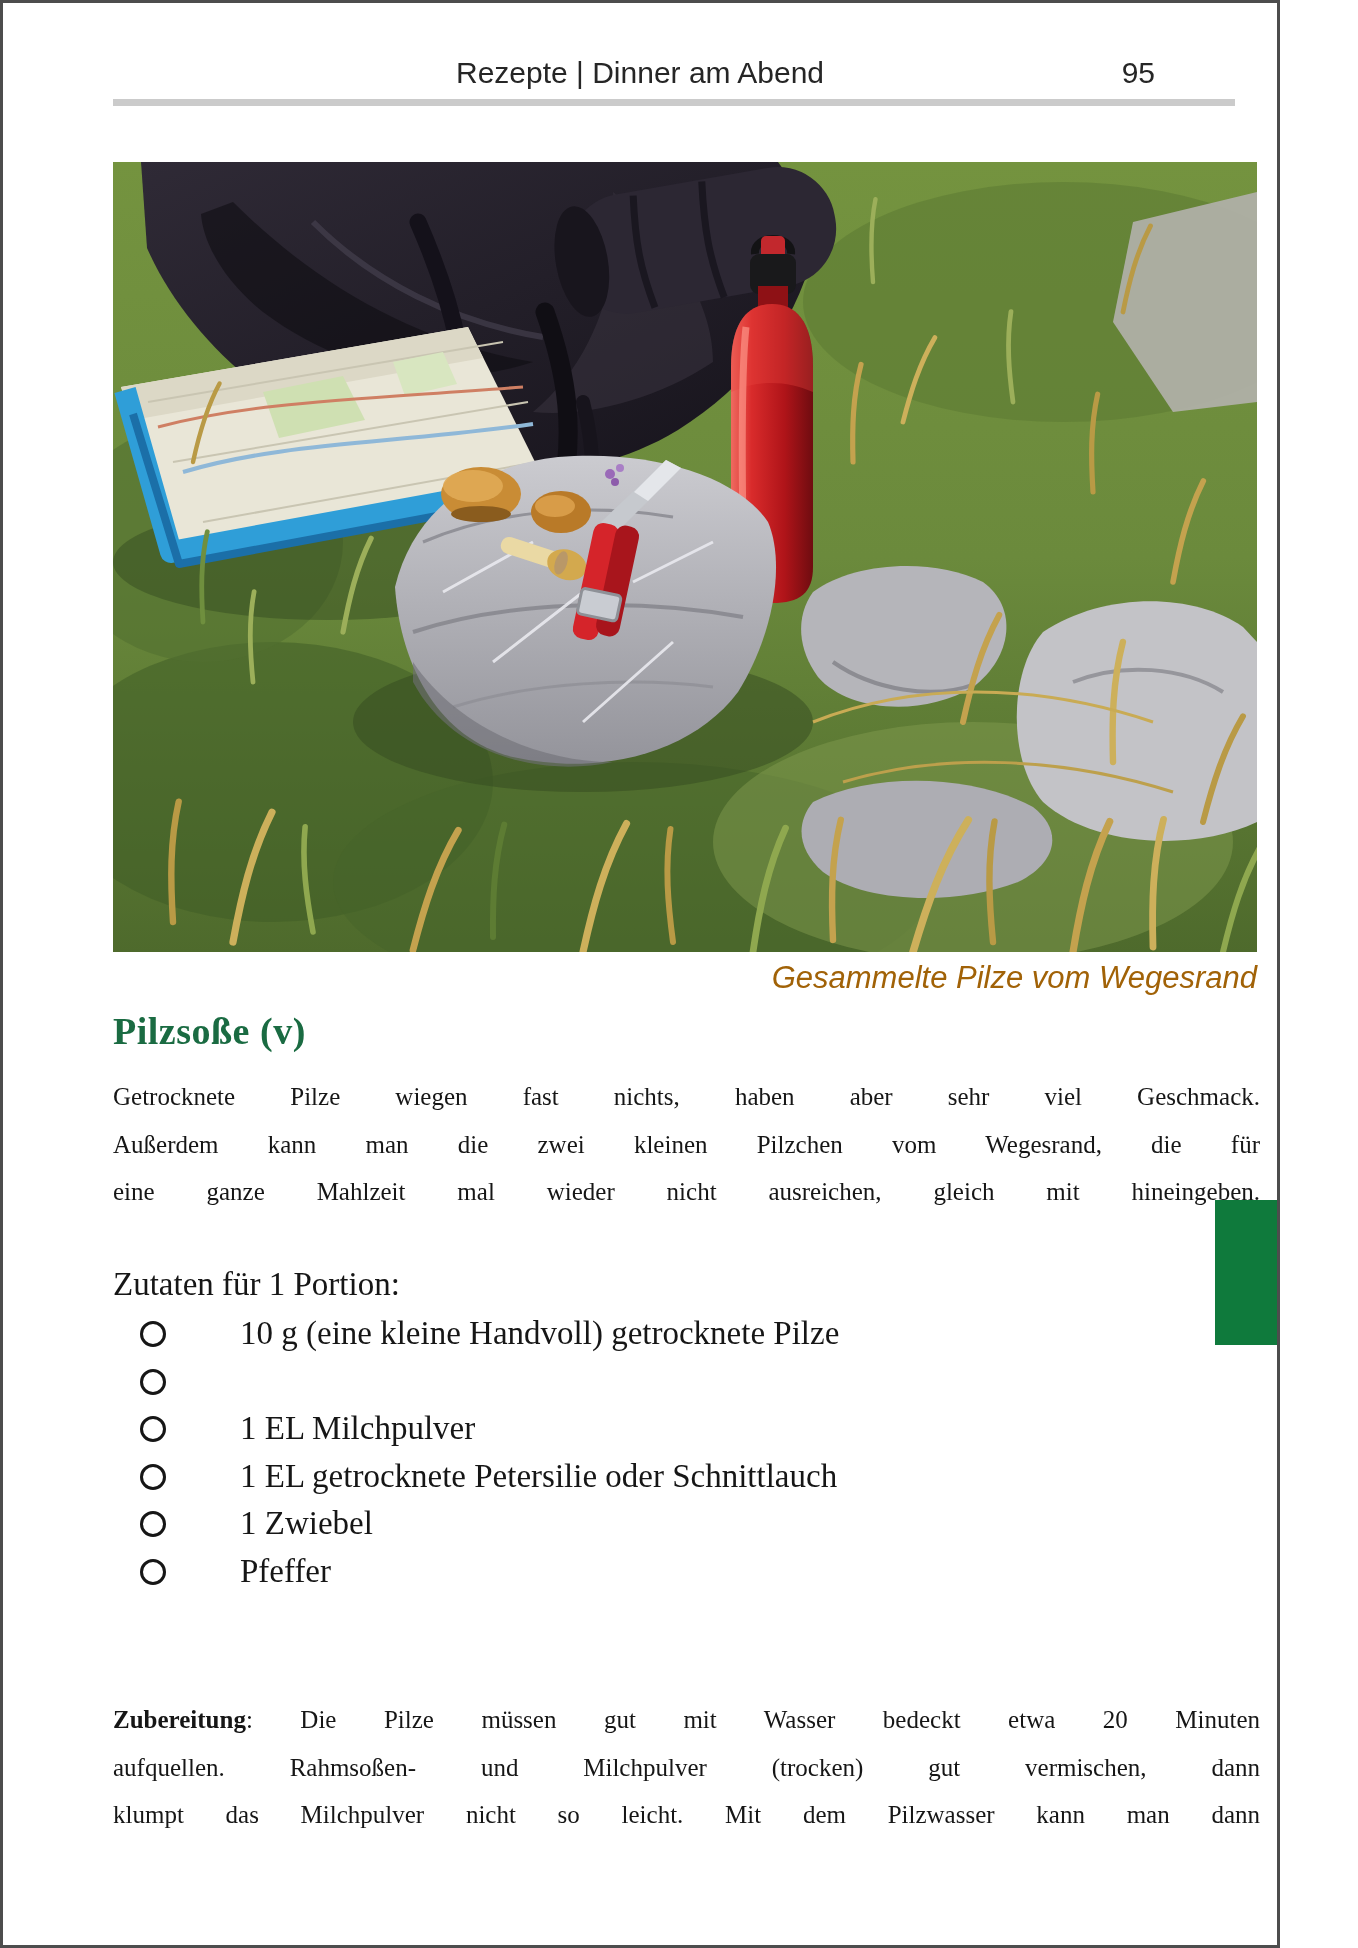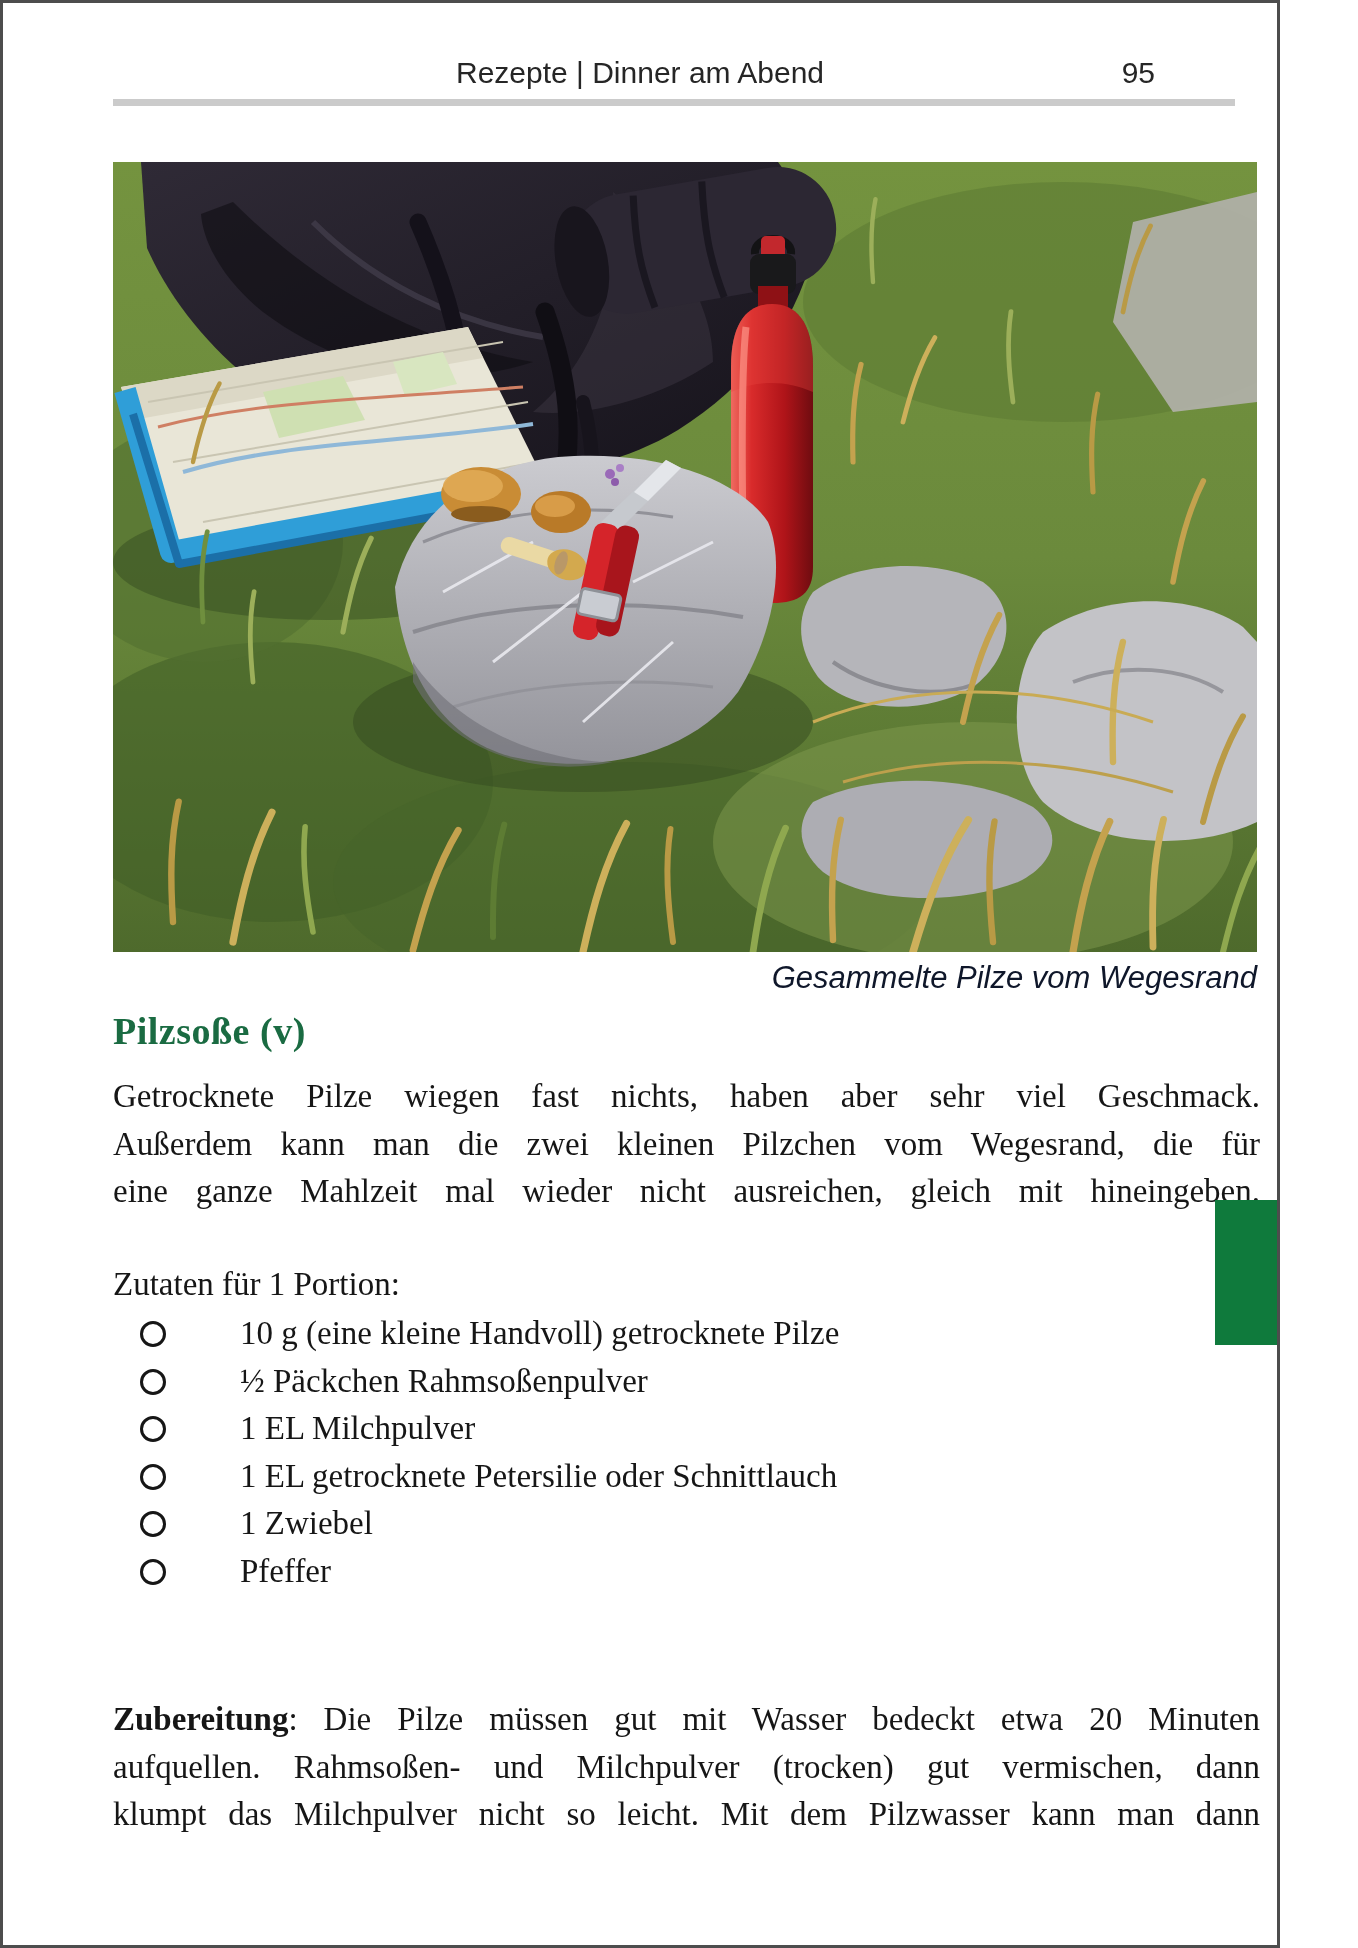--- a/index.html
+++ b/index.html
@@ -14,27 +14,27 @@
   }
   .page-number{
     position:absolute;top:56px;right:125px;
     font-family:"Liberation Sans",sans-serif;font-size:30px;color:#262626;
   }
   .header-rule{position:absolute;left:113px;top:99px;width:1122px;height:7px;background:#cbcbcb;}
   .photo{position:absolute;left:113px;top:162px;width:1144px;height:790px;margin:0;overflow:hidden;background:#6b8a3c;}
   .photo svg{display:block;width:100%;height:100%;}
   .caption{
     position:absolute;left:113px;top:960px;width:1144px;text-align:right;
-    font-family:"Liberation Sans",sans-serif;font-style:italic;font-size:31px;color:#0f172a;
+    font-family:"Liberation Sans",sans-serif;font-style:italic;font-size:31px;color:#a16207;
   }
   .recipe-title{
     position:absolute;left:113px;top:1010px;margin:0;
     font-size:38px;font-weight:bold;color:#1a6b42;letter-spacing:.5px;line-height:1.15;
   }
-  .para{position:absolute;left:113px;width:1147px;font-size:33px;}
+  .para{position:absolute;left:113px;width:1147px;font-size:25px;}
   .jline{height:47.5px;line-height:47.5px;text-align:justify;text-align-last:justify;overflow:hidden;}
   .intro{top:1073px;}
   .prep{top:1696px;}
   .ingredients-heading{
     position:absolute;left:113px;top:1261px;margin:0;
     font-size:33px;font-weight:normal;line-height:47.5px;
   }
   .ingredients{
     position:absolute;left:131px;top:1310px;width:1147px;
     list-style:none;margin:0;padding:0;font-size:33px;
@@ -217,21 +217,21 @@
   <div class="para intro">
     <div class="jline">Getrocknete Pilze wiegen fast nichts, haben aber sehr viel Geschmack.</div>
     <div class="jline">Außerdem kann man die zwei kleinen Pilzchen vom Wegesrand, die für</div>
     <div class="jline">eine ganze Mahlzeit mal wieder nicht ausreichen, gleich mit hineingeben.</div>
   </div>
 
   <h2 class="ingredients-heading">Zutaten für 1 Portion:</h2>
 
   <ul class="ingredients">
     <li><span class="bullet"></span><span>10 g (eine kleine Handvoll) getrocknete Pilze</span></li>
-    <li><span class="bullet"></span><span>½ Päckchen Rahmsoßenpulver</span></li>
+    <li><span class="bullet"></span></li>
     <li><span class="bullet"></span><span>1 EL Milchpulver</span></li>
     <li><span class="bullet"></span><span>1 EL getrocknete Petersilie oder Schnittlauch</span></li>
     <li><span class="bullet"></span><span>1 Zwiebel</span></li>
     <li><span class="bullet"></span><span>Pfeffer</span></li>
   </ul>
 
   <div class="para prep">
     <div class="jline"><b>Zubereitung</b><span>: Die Pilze müssen gut mit Wasser bedeckt etwa 20 Minuten</span></div>
     <div class="jline">aufquellen. Rahmsoßen- und Milchpulver (trocken) gut vermischen, dann</div>
     <div class="jline">klumpt das Milchpulver nicht so leicht. Mit dem Pilzwasser kann man dann</div>

